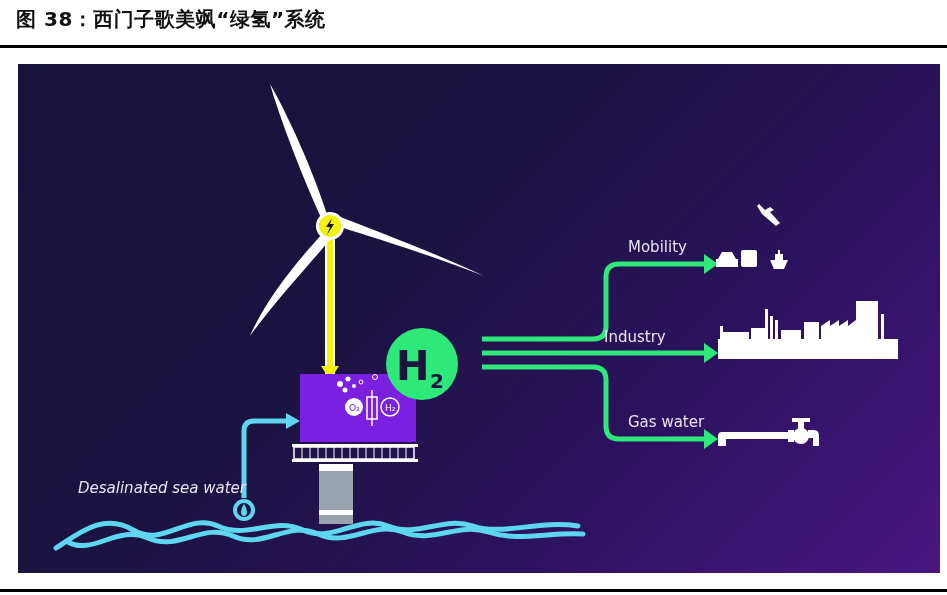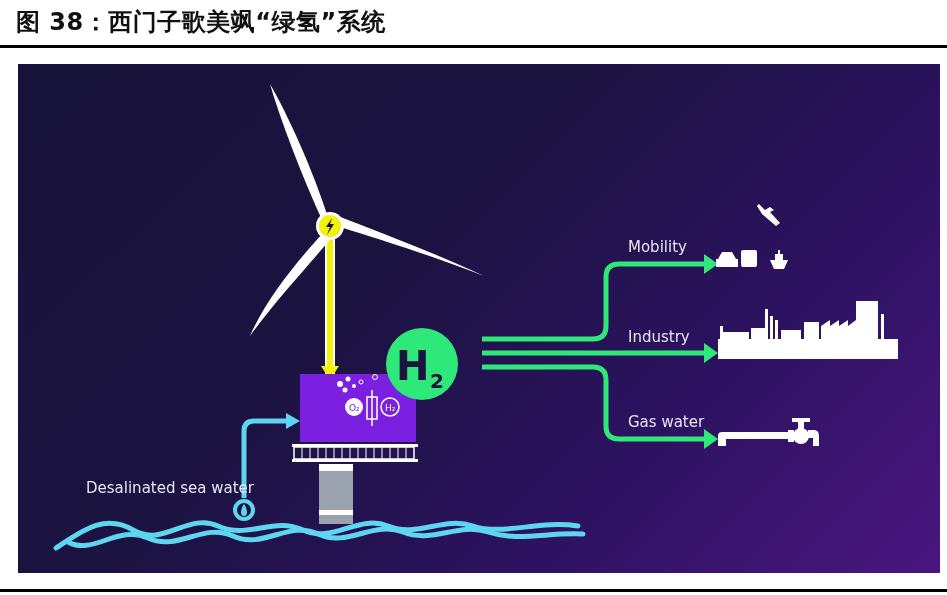--- a/index.html
+++ b/index.html
@@ -1,17 +1,17 @@
 <!DOCTYPE html>
 <html><head>
 <meta charset="utf-8">
 <style>
   html,body{margin:0;padding:0;background:#ffffff;}
   body{width:947px;height:595px;position:relative;overflow:hidden;font-family:"DejaVu Sans","Liberation Sans",sans-serif;}
-  .fig-title{position:absolute;left:16px;top:6px;font-size:24px;font-weight:bold;color:#111;letter-spacing:0.5px;}
+  .fig-title{position:absolute;left:16px;top:6px;font-size:20px;font-weight:bold;color:#111;letter-spacing:0.5px;}
   .rule-top{position:absolute;left:0;top:45px;width:947px;height:3px;background:#000;}
   .rule-bottom{position:absolute;left:0;top:589px;width:947px;height:3px;background:#000;}
   .frame{position:absolute;left:18px;top:64px;width:922px;height:509px;overflow:hidden;
     background:linear-gradient(135deg,#17123a 0%,#1b1340 40%,#2c1260 70%,#4a1680 100%);}
   svg{position:absolute;left:0;top:0;}
   .lbl{position:absolute;color:#e8e4f2;font-family:"DejaVu Sans",sans-serif;font-size:15px;}
   .watermark{position:absolute;right:10px;bottom:-2px;color:#fff;font-size:21px;font-weight:bold;text-shadow:0 0 2px #000,1px 1px 2px #000;}
 </style>
 </head>
 <body>
@@ -128,19 +128,19 @@
     <polygon points="268,349 282,357 268,365" fill="#5fd6f0"></polygon>
     <circle cx="226" cy="446" r="9" fill="#1b1340" stroke="#5fd6f0" stroke-width="4"></circle>
     <path d="M226,440 C222,446 222,452 226,452 C230,452 230,446 226,440 Z" fill="#5fd6f0"></path>
 
     <g fill="none" stroke="#5fd6f0" stroke-width="5" stroke-linecap="round">
       <path d="M38,484 C60,470 85,448 115,466 C145,484 170,448 200,462 C230,476 255,452 285,466 C315,480 340,450 370,462 C400,474 425,452 455,462 C485,472 520,456 560,462"></path>
       <path d="M50,478 C75,492 100,460 130,474 C160,488 185,458 215,472 C245,486 270,456 300,470 C330,484 355,456 385,468 C415,480 440,458 470,468 C500,478 530,468 565,470"></path>
     </g>
   </svg>
 
-  <div class="lbl" style="left:68px;top:415px;">Desalinated sea water</div>
+  <div class="lbl" style="left:60px;top:415px;font-style:italic;">Desalinated sea water</div>
   <div class="lbl" style="left:610px;top:174px;text-align:center;">Mobility</div>
-  <div class="lbl" style="left:610px;top:264px;">Industry</div>
+  <div class="lbl" style="left:586px;top:264px;">Industry</div>
   <div class="lbl" style="left:610px;top:349px;">Gas water</div>
 </div>
 
 <div class="rule-bottom"></div>
 
 </body></html>

